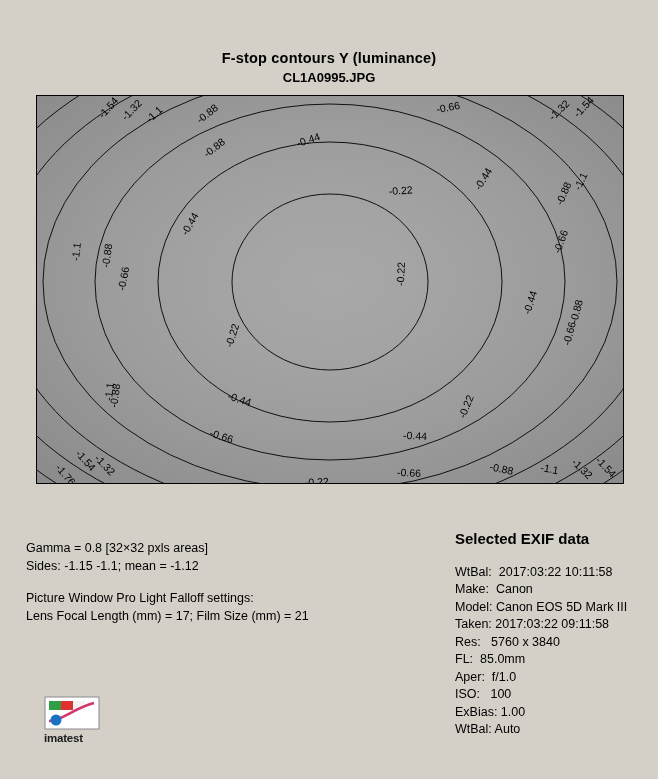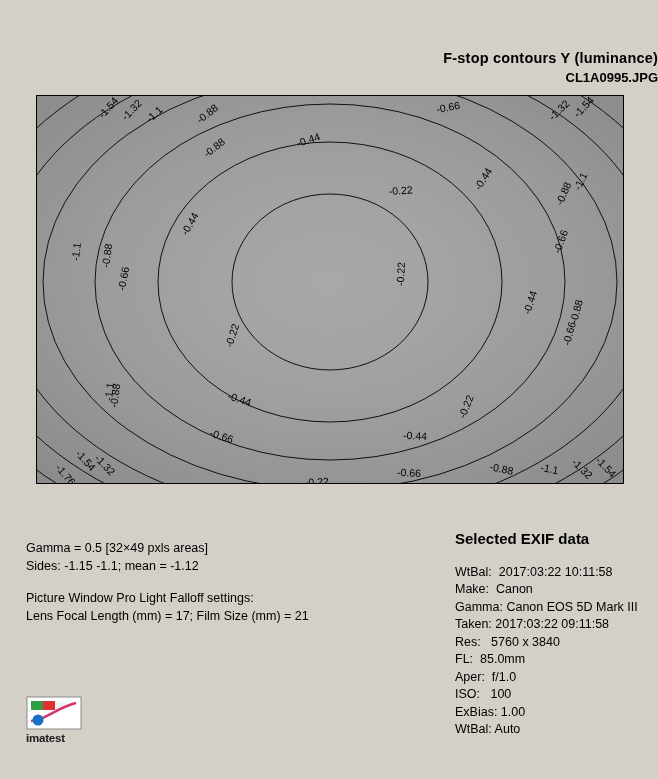--- a/index.html
+++ b/index.html
@@ -13,21 +13,21 @@
     position: relative;
     font-family: "Liberation Sans", sans-serif;
     color: #000;
     overflow: hidden;
   }
   .title-block {
     position: absolute;
     left: 0;
     top: 50px;
     width: 658px;
-    text-align: right;
+    text-align: center;
   }
   .title-line1 {
     font-size: 14.5px;
     font-weight: bold;
     letter-spacing: 0.2px;
   }
   .title-line2 {
     font-size: 13px;
     font-weight: bold;
     margin-top: 4px;
@@ -69,21 +69,21 @@
   .exif-title {
     font-size: 15px;
     font-weight: bold;
     margin-bottom: 16px;
   }
   .exif-row {
     white-space: pre;
   }
   .logo {
     position: absolute;
-    left: 26px;
+    left: 44px;
     top: 696px;
     width: 46px;
     height: 48px;
   }
   .logo-text {
     position: absolute;
     left: 0;
     bottom: 0;
     width: 56px;
     font-size: 11.5px;
@@ -172,32 +172,32 @@
       <text x="38" y="358" transform="rotate(48 38 358)">-1.54</text>
       <text x="541" y="22" transform="rotate(-46 541 22)">-1.54</text>
       <text x="558" y="365" transform="rotate(46 558 365)">-1.54</text>
 
       <text x="18" y="372" transform="rotate(50 18 372)">-1.76</text>
     </g>
   </svg>
 </div>
 
 <div class="text-col-left">
-  <div>Gamma = 0.5  [32×49 pxls areas]</div>
+  <div>Gamma = 0.8  [32×32 pxls areas]</div>
   <div>Sides: -1.15  -1.1;  mean = -1.12</div>
   <div class="gap"></div>
   <div>Picture Window Pro Light Falloff settings:</div>
   <div>Lens Focal Length (mm) = 17;  Film Size (mm) = 21</div>
 </div>
 
 <div class="exif-col">
   <div class="exif-title">Selected EXIF data</div>
   <div class="exif-row">WtBal:  2017:03:22 10:11:58</div>
   <div class="exif-row">Make:  Canon</div>
-  <div class="exif-row">Gamma: Canon EOS 5D Mark III</div>
+  <div class="exif-row">Model: Canon EOS 5D Mark III</div>
   <div class="exif-row">Taken: 2017:03:22 09:11:58</div>
   <div class="exif-row">Res:   5760 x 3840</div>
   <div class="exif-row">FL:  85.0mm</div>
   <div class="exif-row">Aper:  f/1.0</div>
   <div class="exif-row">ISO:   100</div>
   <div class="exif-row">ExBias: 1.00</div>
   <div class="exif-row">WtBal: Auto</div>
 </div>
 
 <div class="logo">

